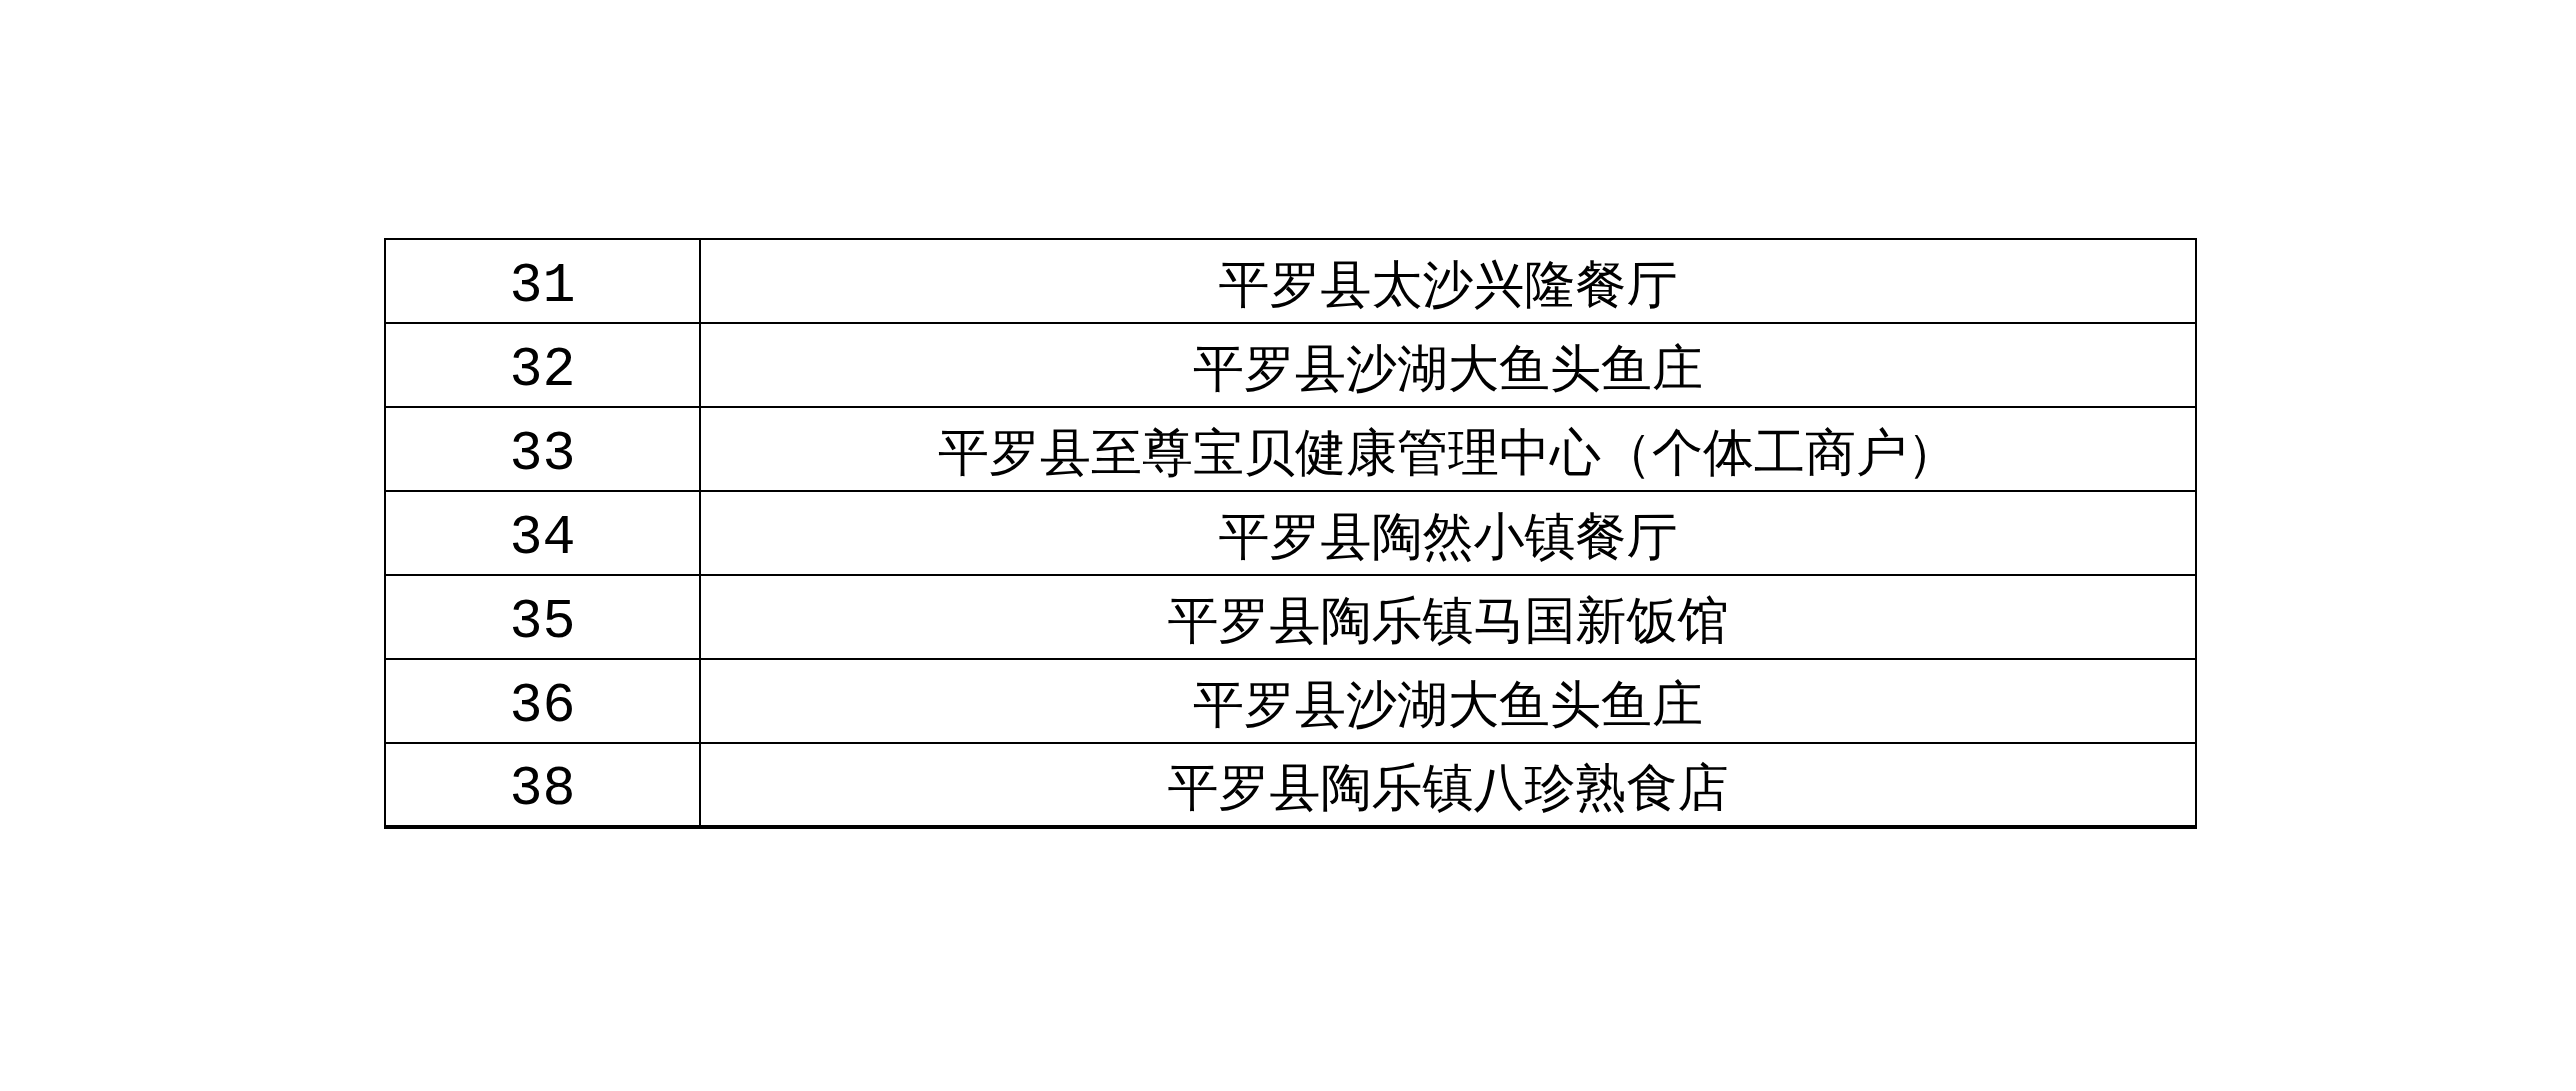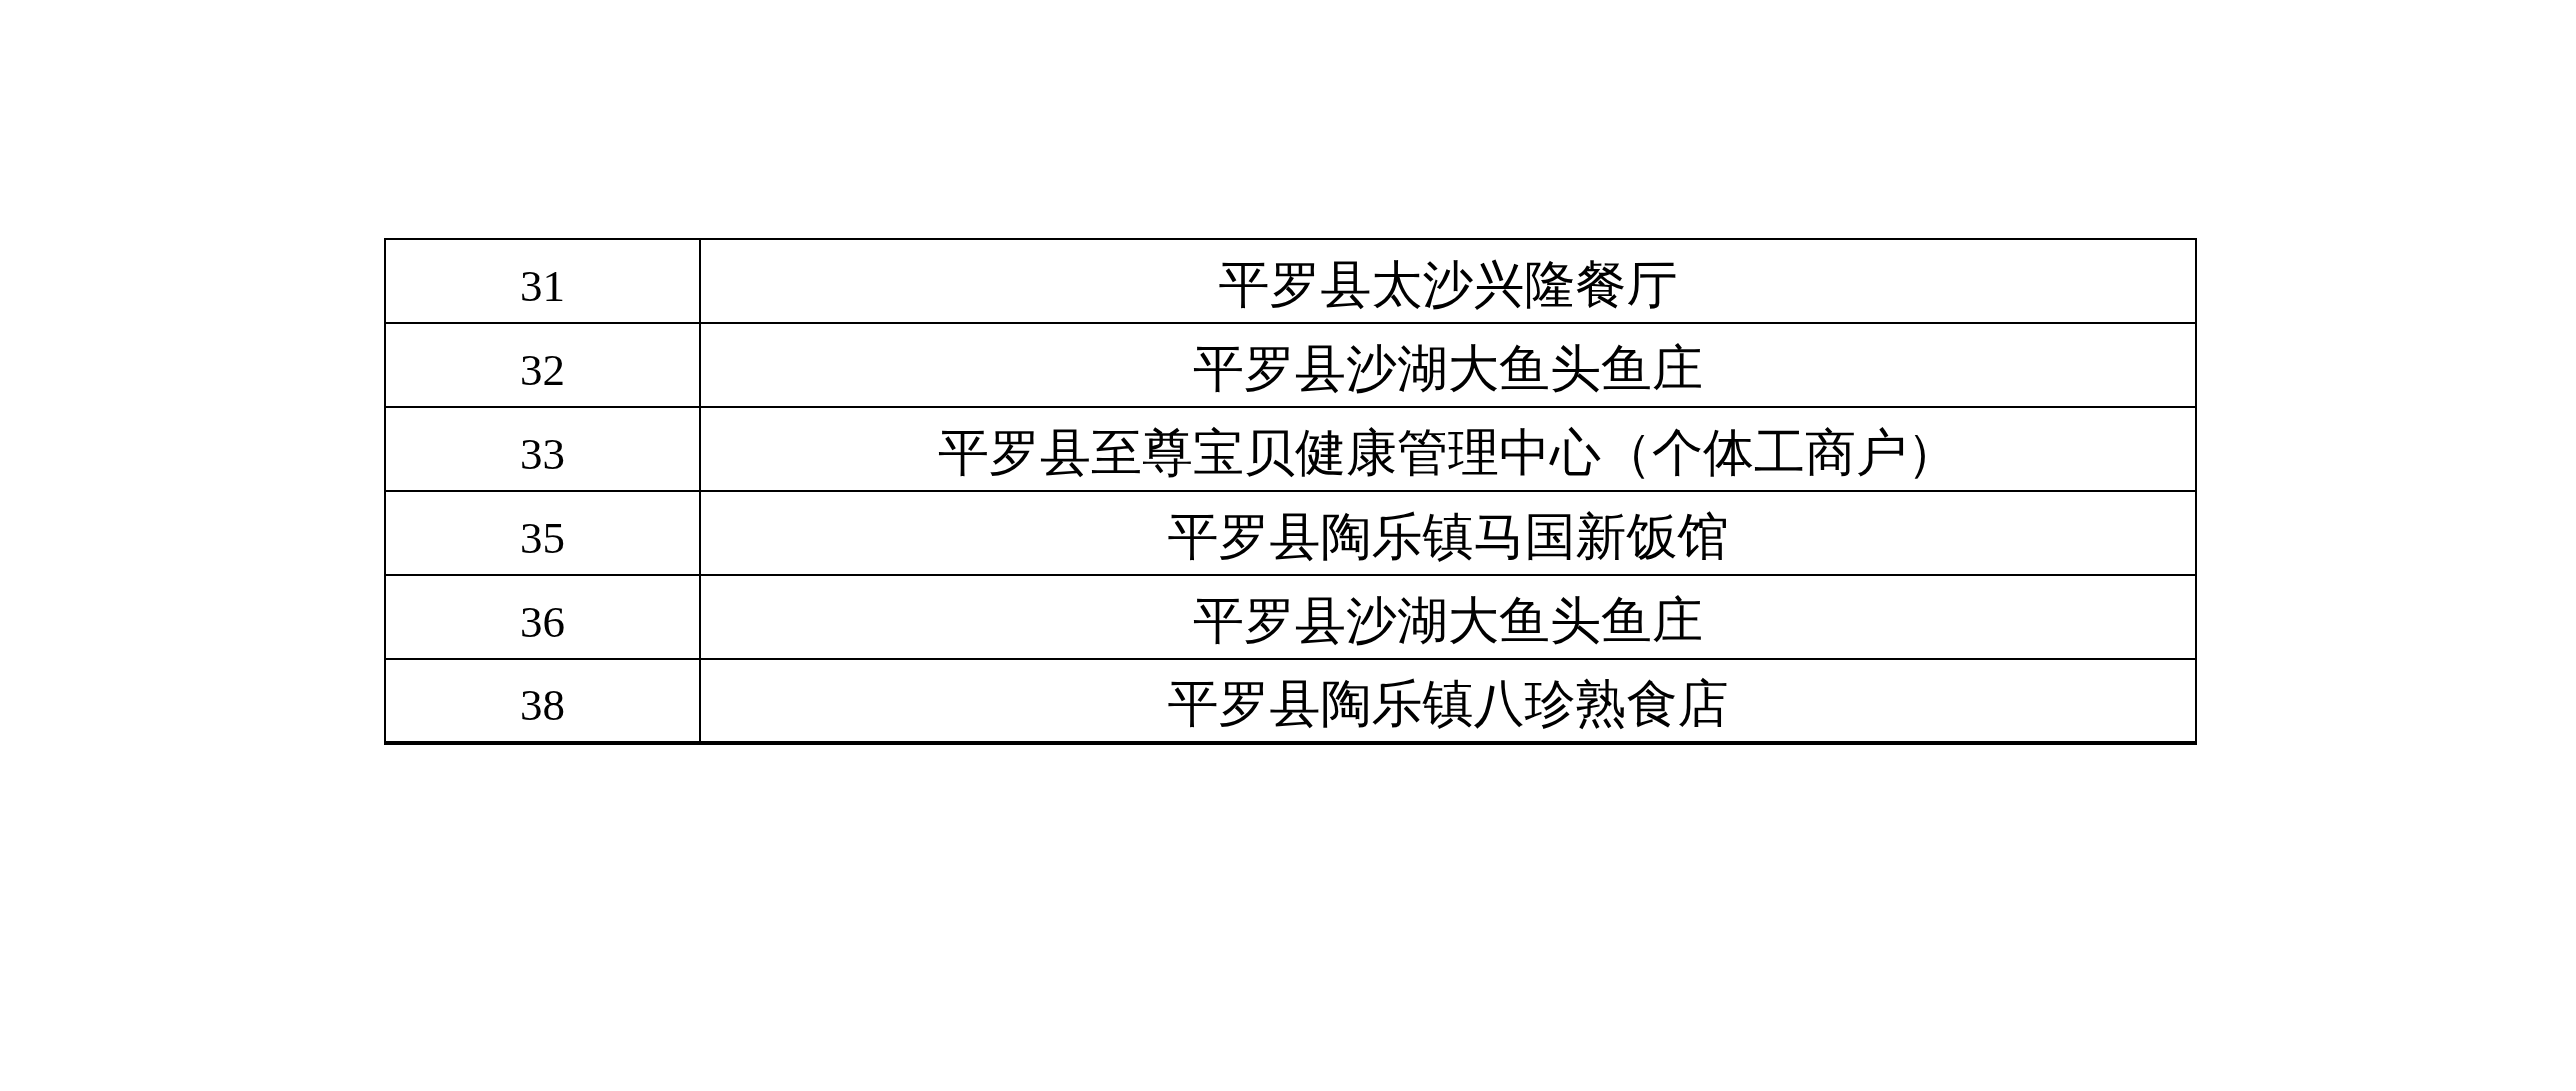--- a/index.html
+++ b/index.html
@@ -31,22 +31,22 @@
     height: 84px;
     box-sizing: border-box;
     padding: 0;
     text-align: center;
     vertical-align: middle;
     color: #000000;
     white-space: nowrap;
     overflow: visible;
   }
   td.num {
-    font-family: Liberation Serif, serif;
-    font-size: 45px;
+    font-family: Liberation Mono, monospace;
+    font-size: 55px;
     line-height: 1;
   }
   td.num .cell-text {
     display: inline-block;
     transform: translateY(5.4px);
   }
   td.name {
     font-family: "DejaVu Serif", "Liberation Serif", serif;
     font-size: 51px;
     line-height: 1;
@@ -73,20 +73,24 @@
         </tr>
         <tr>
           <td class="num"><span class="cell-text">32</span></td>
           <td class="name"><span class="cell-text">平罗县沙湖大鱼头鱼庄</span></td>
         </tr>
         <tr>
           <td class="num"><span class="cell-text">33</span></td>
           <td class="name"><span class="cell-text">平罗县至尊宝贝健康管理中心（个体工商户）</span></td>
         </tr>
         <tr>
+          <td class="num"><span class="cell-text">34</span></td>
+          <td class="name"><span class="cell-text">平罗县陶然小镇餐厅</span></td>
+        </tr>
+        <tr>
           <td class="num"><span class="cell-text">35</span></td>
           <td class="name"><span class="cell-text">平罗县陶乐镇马国新饭馆</span></td>
         </tr>
         <tr>
           <td class="num"><span class="cell-text">36</span></td>
           <td class="name"><span class="cell-text">平罗县沙湖大鱼头鱼庄</span></td>
         </tr>
         <tr>
           <td class="num"><span class="cell-text">38</span></td>
           <td class="name"><span class="cell-text">平罗县陶乐镇八珍熟食店</span></td>

